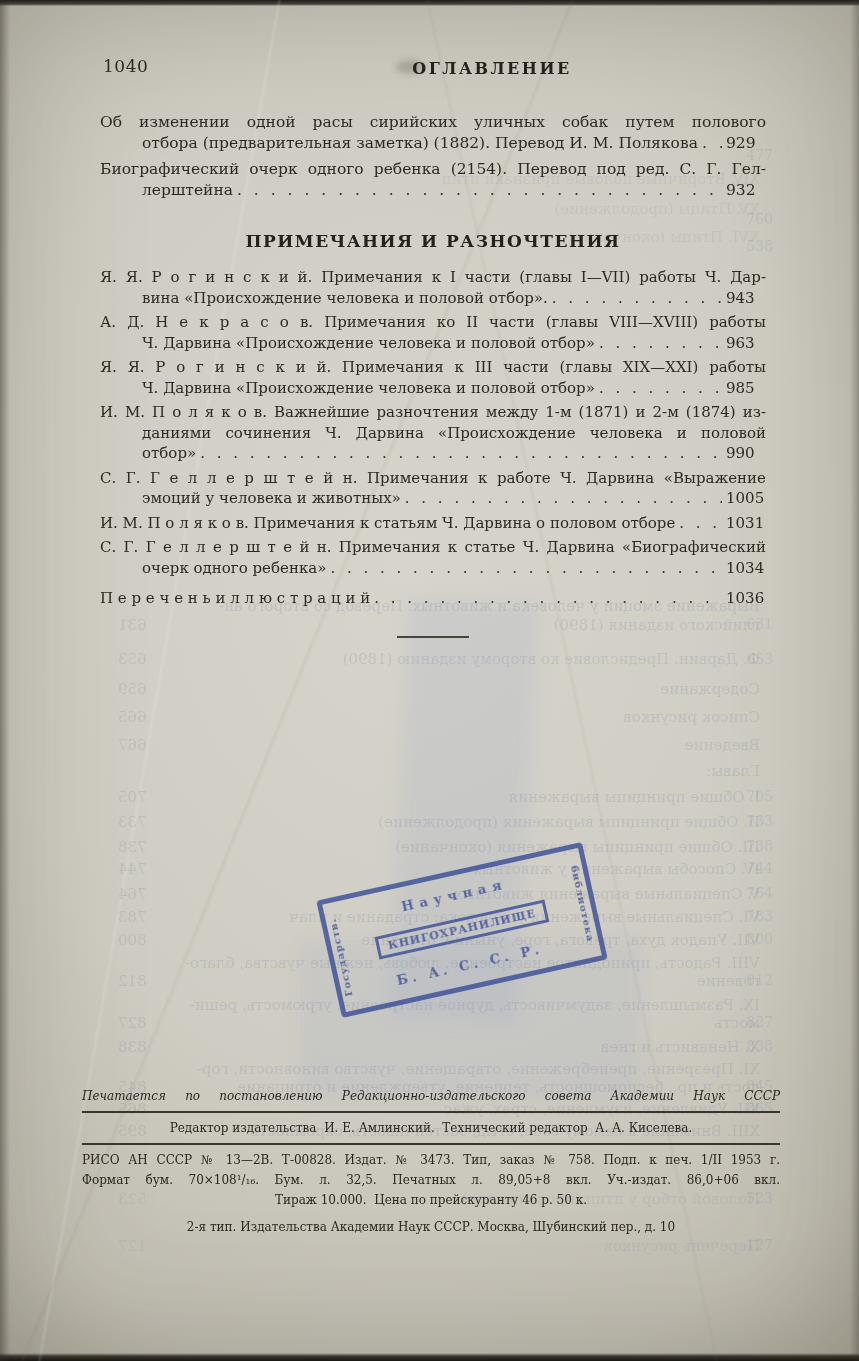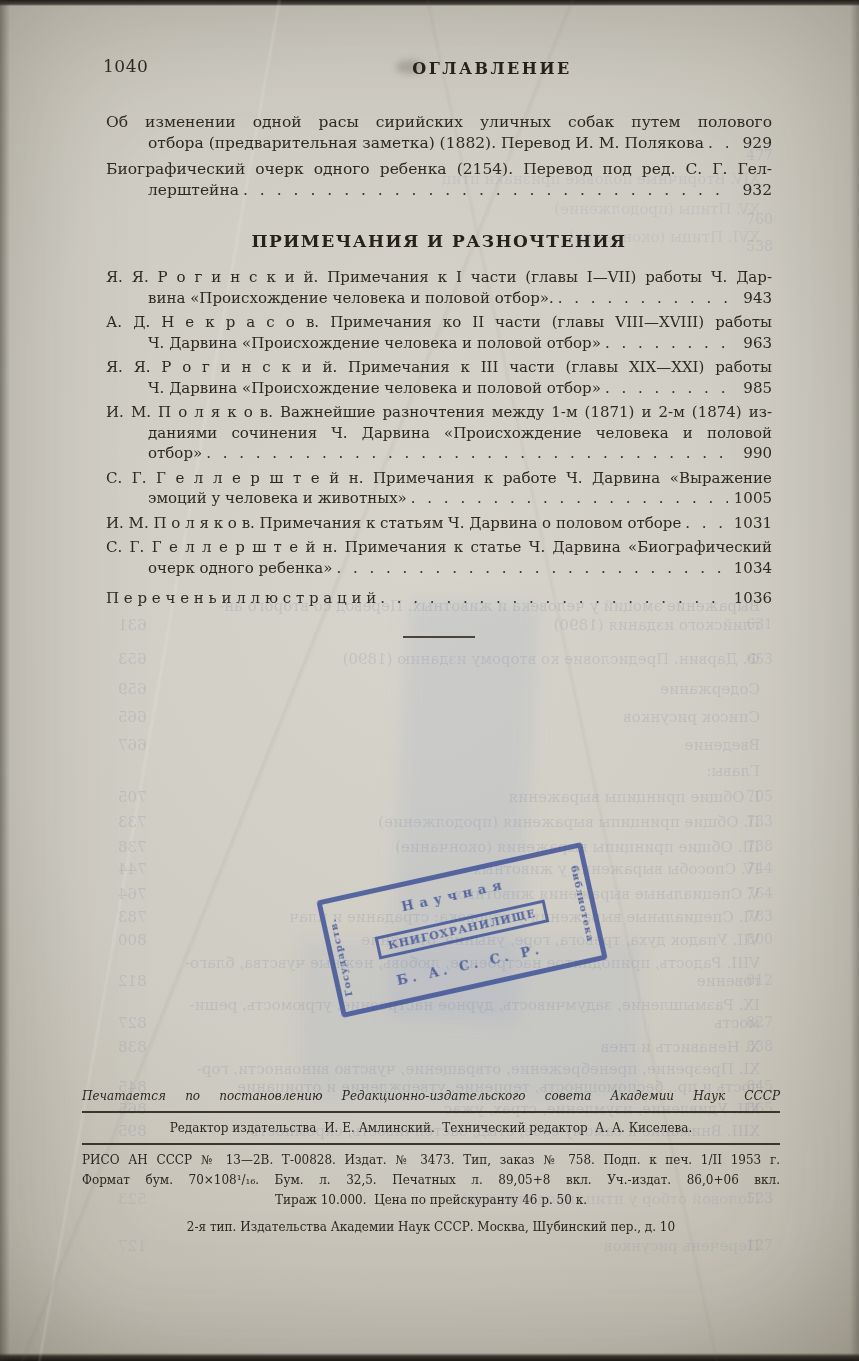--- a/index.html
+++ b/index.html
@@ -27,29 +27,29 @@
     linear-gradient(100deg, transparent 25.2%, rgba(255,255,255,.25) 25.4%, transparent 25.7%);}
   .smudge{position:absolute;border-radius:50%;filter:blur(3px);}
   .wash{position:absolute;pointer-events:none;filter:blur(9px);}
 
   
   .folio{position:absolute;left:103px;top:56px;font-size:17px;letter-spacing:.5px;}
   .running-title{position:absolute;left:492px;top:59px;transform:translateX(-50%);
     font-size:16px;font-weight:bold;letter-spacing:2.5px;color:#26221b;}
 
   
-  .toc{position:absolute;left:106px;top:112px;width:666px;font-size:15.5px;line-height:21px;}
+  .toc{position:absolute;left:100px;top:112px;width:666px;font-size:15.5px;line-height:21px;}
   .entry{margin-bottom:5px;}
   .jline{text-align:justify;text-align-last:justify;}
   .lastline{display:flex;align-items:baseline;}
   .indent{margin-left:42px;}
   .lastline .t{white-space:nowrap;}
   .dots{flex:1;overflow:hidden;white-space:nowrap;margin:0 4px;color:#35302a;}
   .dots::after{content:". . . . . . . . . . . . . . . . . . . . . . . . . . . . . . . . . . . . . . . . . . . . . . . . . . . . . . . .";word-spacing:7px;}
-  .pg{min-width:40px;text-align:right;white-space:nowrap;}
+  .pg{min-width:40px;text-align:left;white-space:nowrap;}
   .sec{font-size:15px;line-height:20.5px;}
   .sec .entry{margin-bottom:4px;}
   .section-heading{font-size:17px;font-weight:bold;letter-spacing:1.5px;text-align:center;
     margin:30px 0 15px 0;color:#26221b;}
   .toc-top{margin-bottom:0;}
   .illustr{margin-top:10px;}
   .divider{width:72px;border-top:2px solid #4a453c;margin:27px auto 0 auto;}
 
   
   .imprint{position:absolute;left:82px;top:1086px;width:698px;font-size:12px;line-height:20px;color:#2b2720;}

